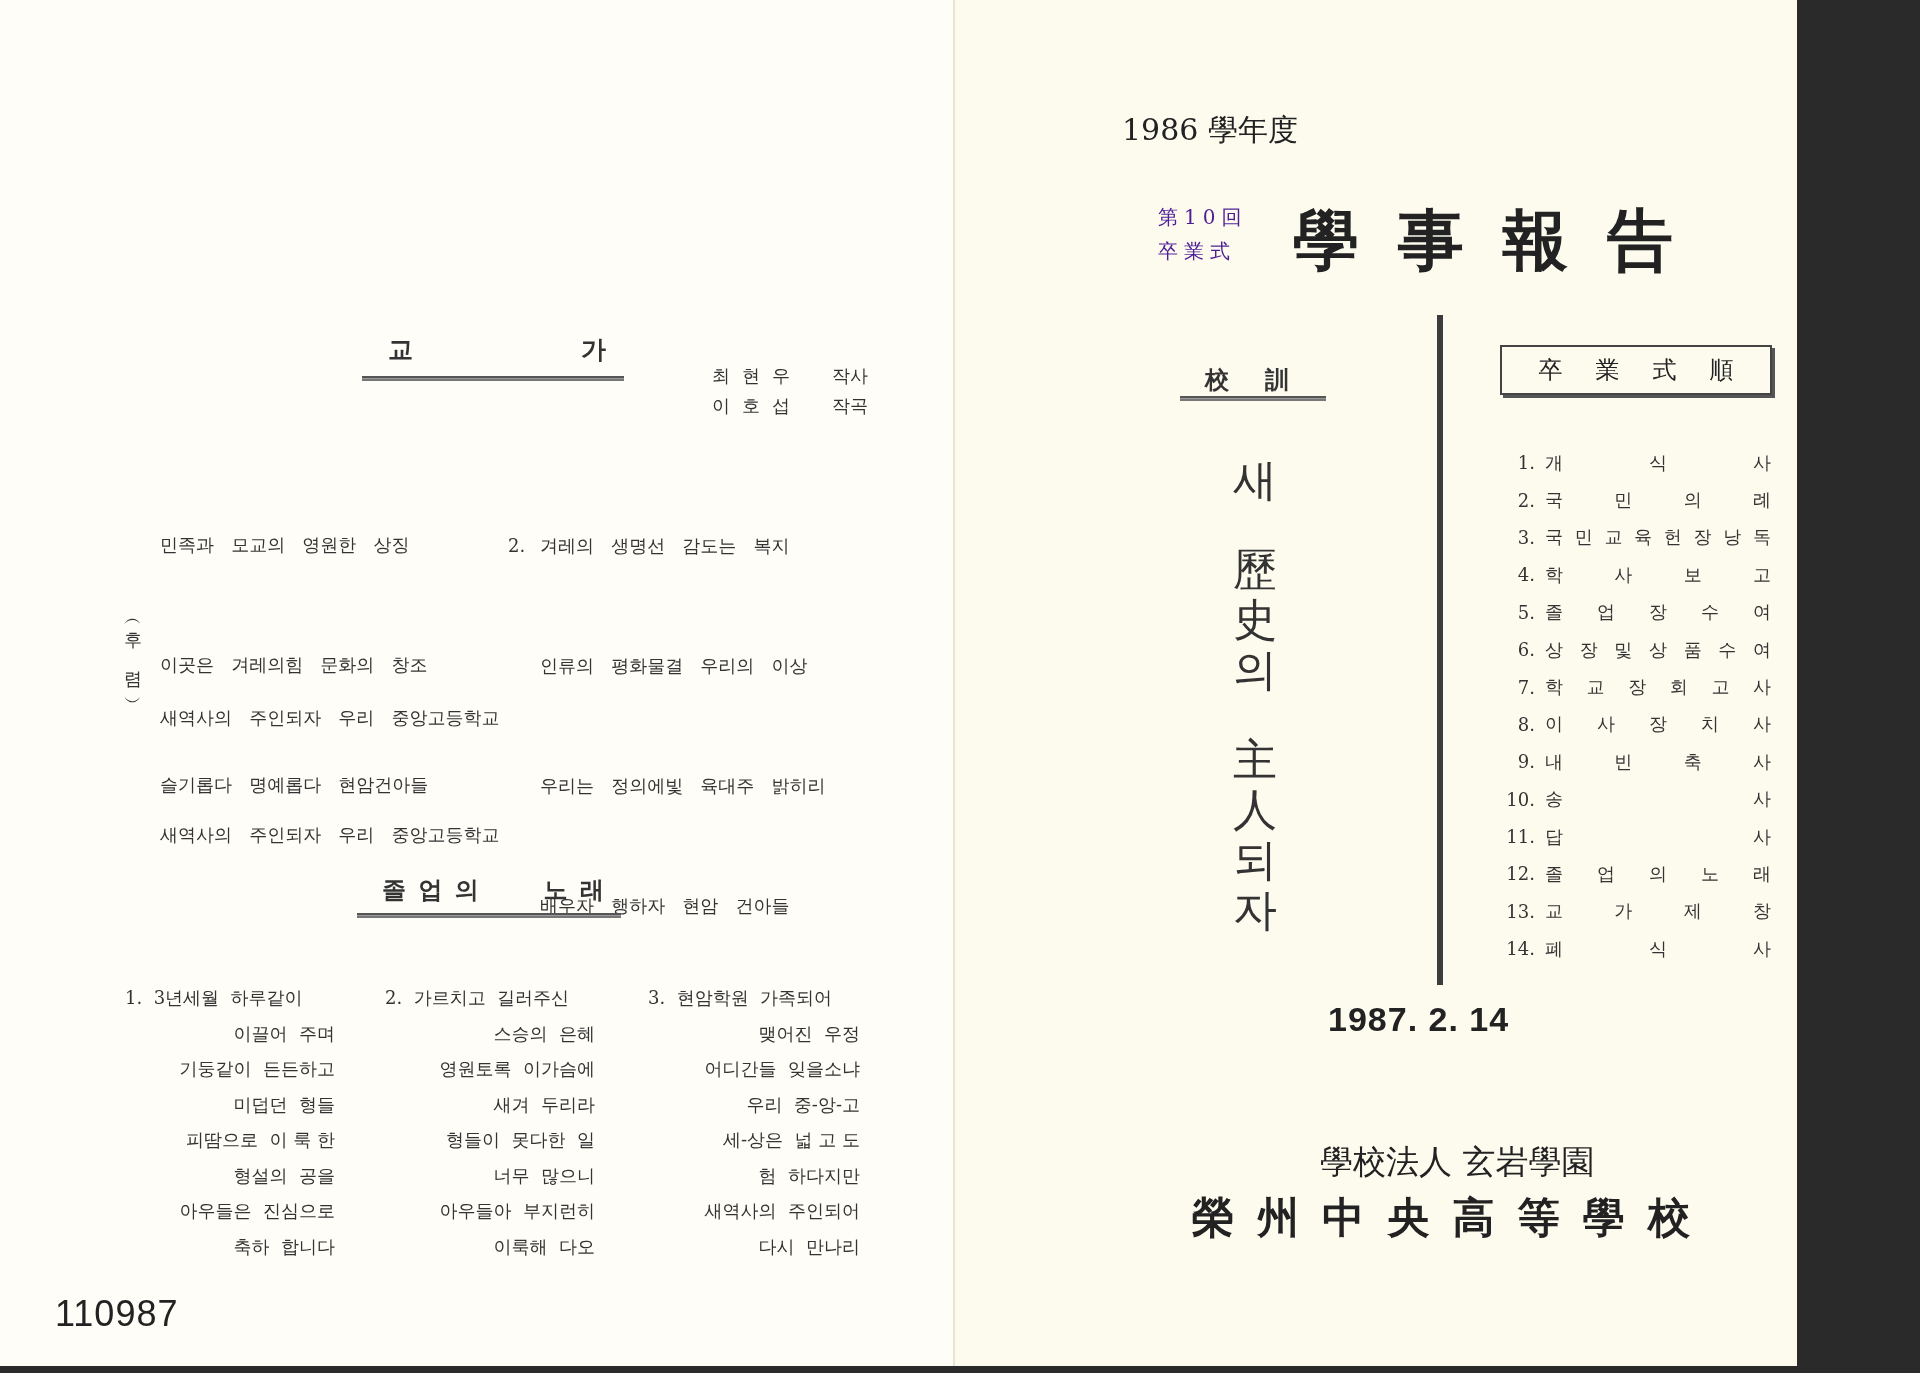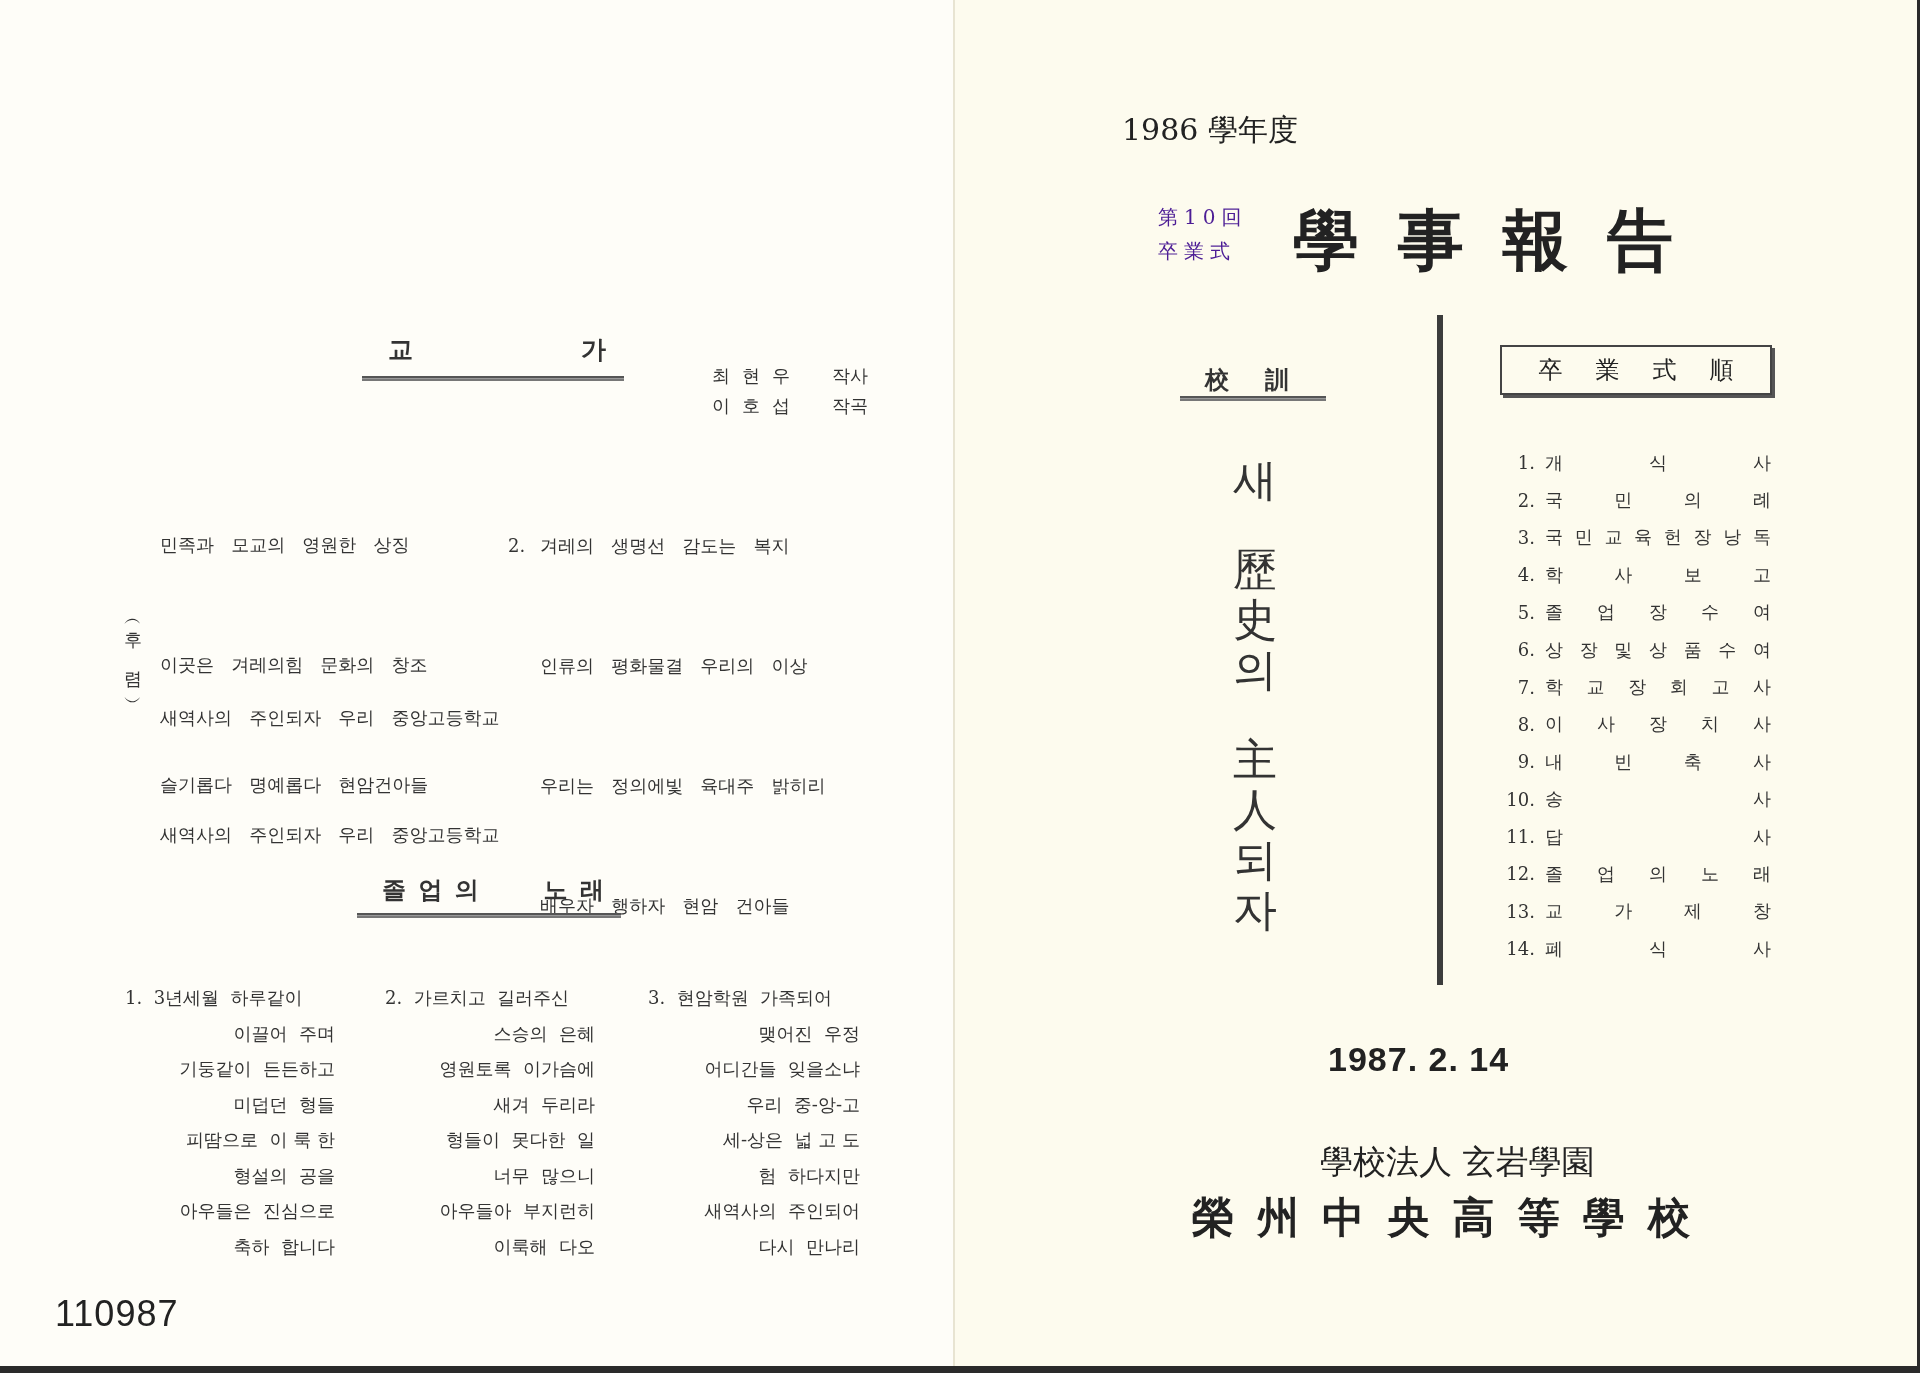--- a/index.html
+++ b/index.html
@@ -10,21 +10,21 @@
     color: #2b2b2b;
   }
   .page {
     position: absolute; top: 0; height: 1366px;
   }
   .page-left {
     left: 0; width: 954px;
     background: #fefdf8;
   }
   .page-right {
-    left: 955px; width: 962px;
+    left: 955px; width: 842px;
     background: #fdfbee;
   }
   .fold {
     position: absolute; left: 953px; top: 0; width: 3px; height: 1366px;
     background: #e8e4d2;
   }
   .abs { position: absolute; }
 
   
   .section-title {
@@ -87,21 +87,21 @@
     font-size: 24px; color: #222;
     display: flex; justify-content: space-around; align-items: center;
     padding: 0 20px; box-sizing: border-box;
   }
   .program { position: absolute; left: 1495px; top: 444px; width: 276px; font-size: 18px; color: #333; }
   .program .item { height: 37.4px; display: flex; align-items: center; }
   .program .num { width: 50px; text-align: right; padding-right: 10px; box-sizing: border-box; }
   .program .label { flex: 1; display: flex; justify-content: space-between; }
 
   .date {
-    position: absolute; left: 1328px; top: 1040px;
+    position: absolute; left: 1328px; top: 1000px;
     font-family: "Liberation Sans", "DejaVu Sans", sans-serif;
     font-size: 34px; font-weight: bold; color: #222; letter-spacing: 1px;
   }
   .foundation { position: absolute; left: 1320px; top: 1140px; font-size: 33px; color: #222; }
   .school {
     position: absolute; left: 1192px; top: 1190px; width: 498px;
     font-size: 42px; font-weight: bold; color: #222;
     display: flex; justify-content: space-between;
   }
 </style>

